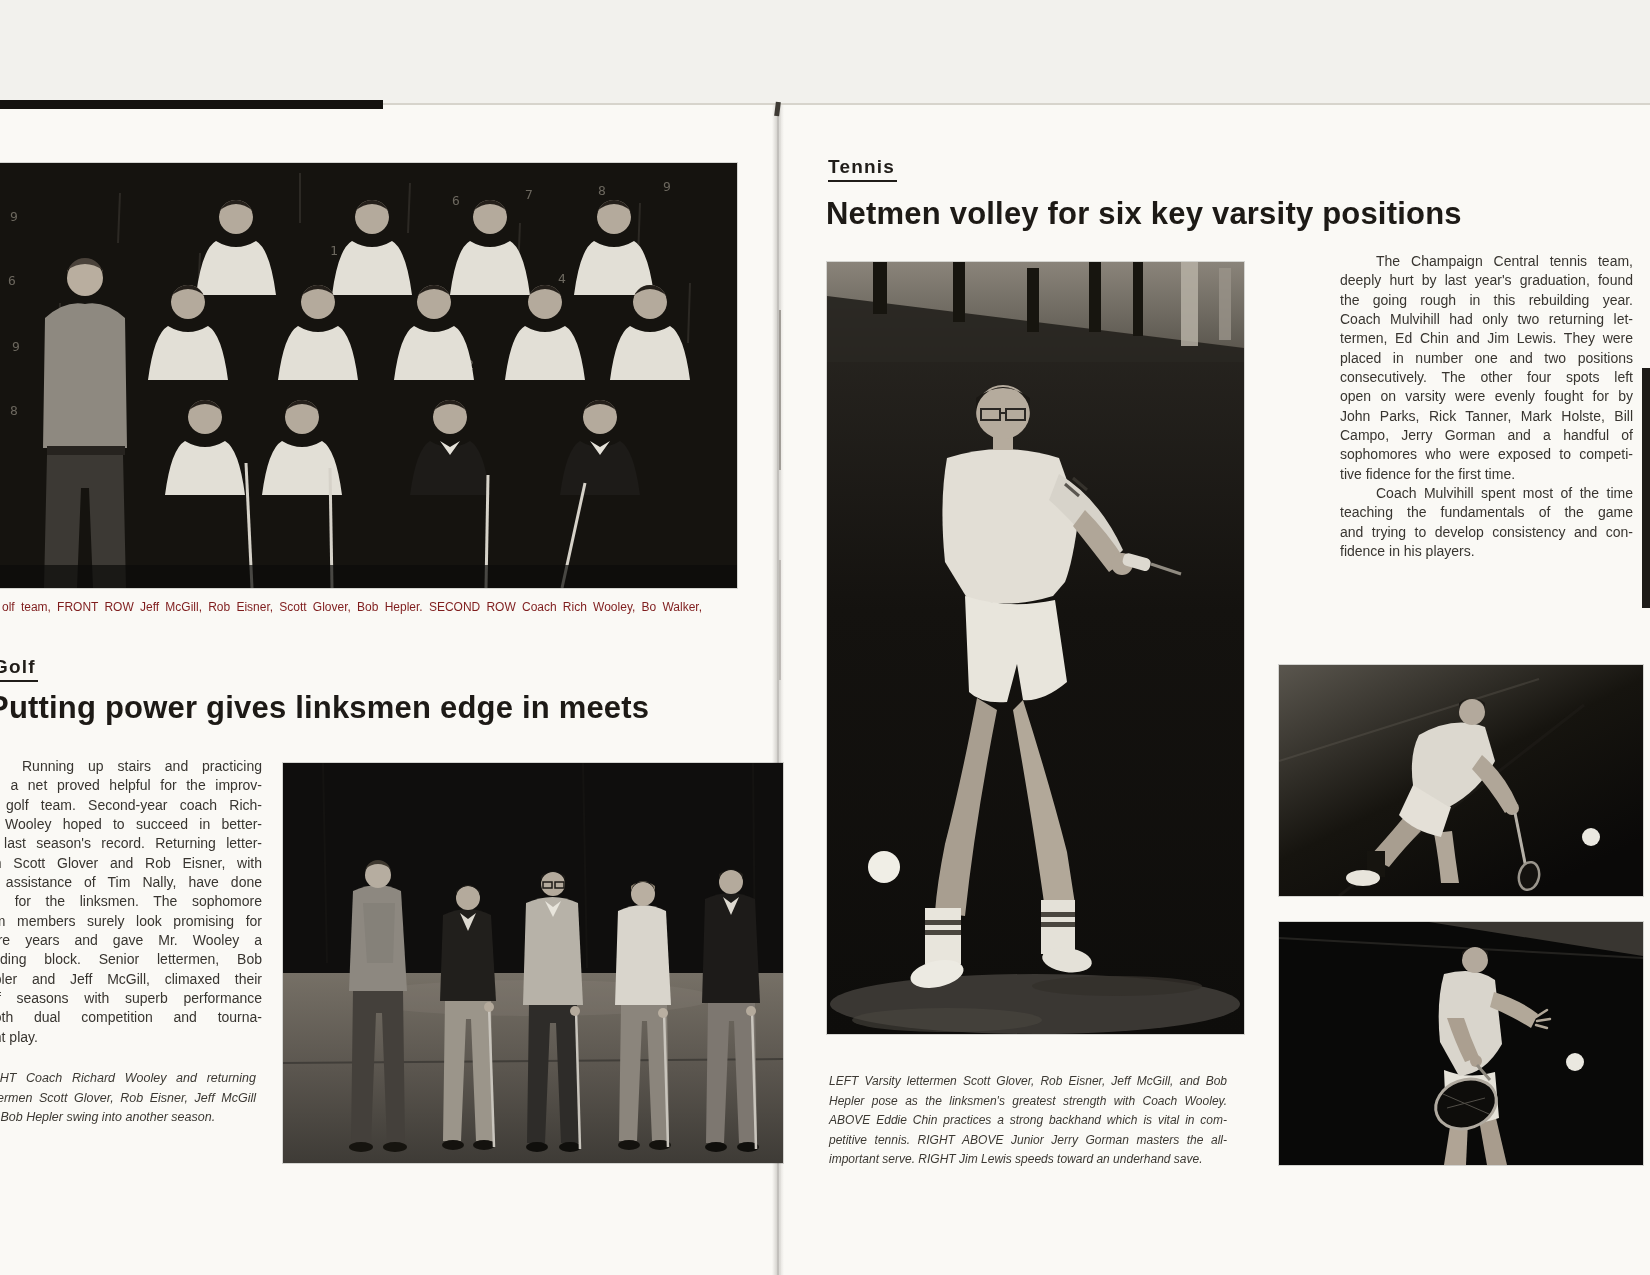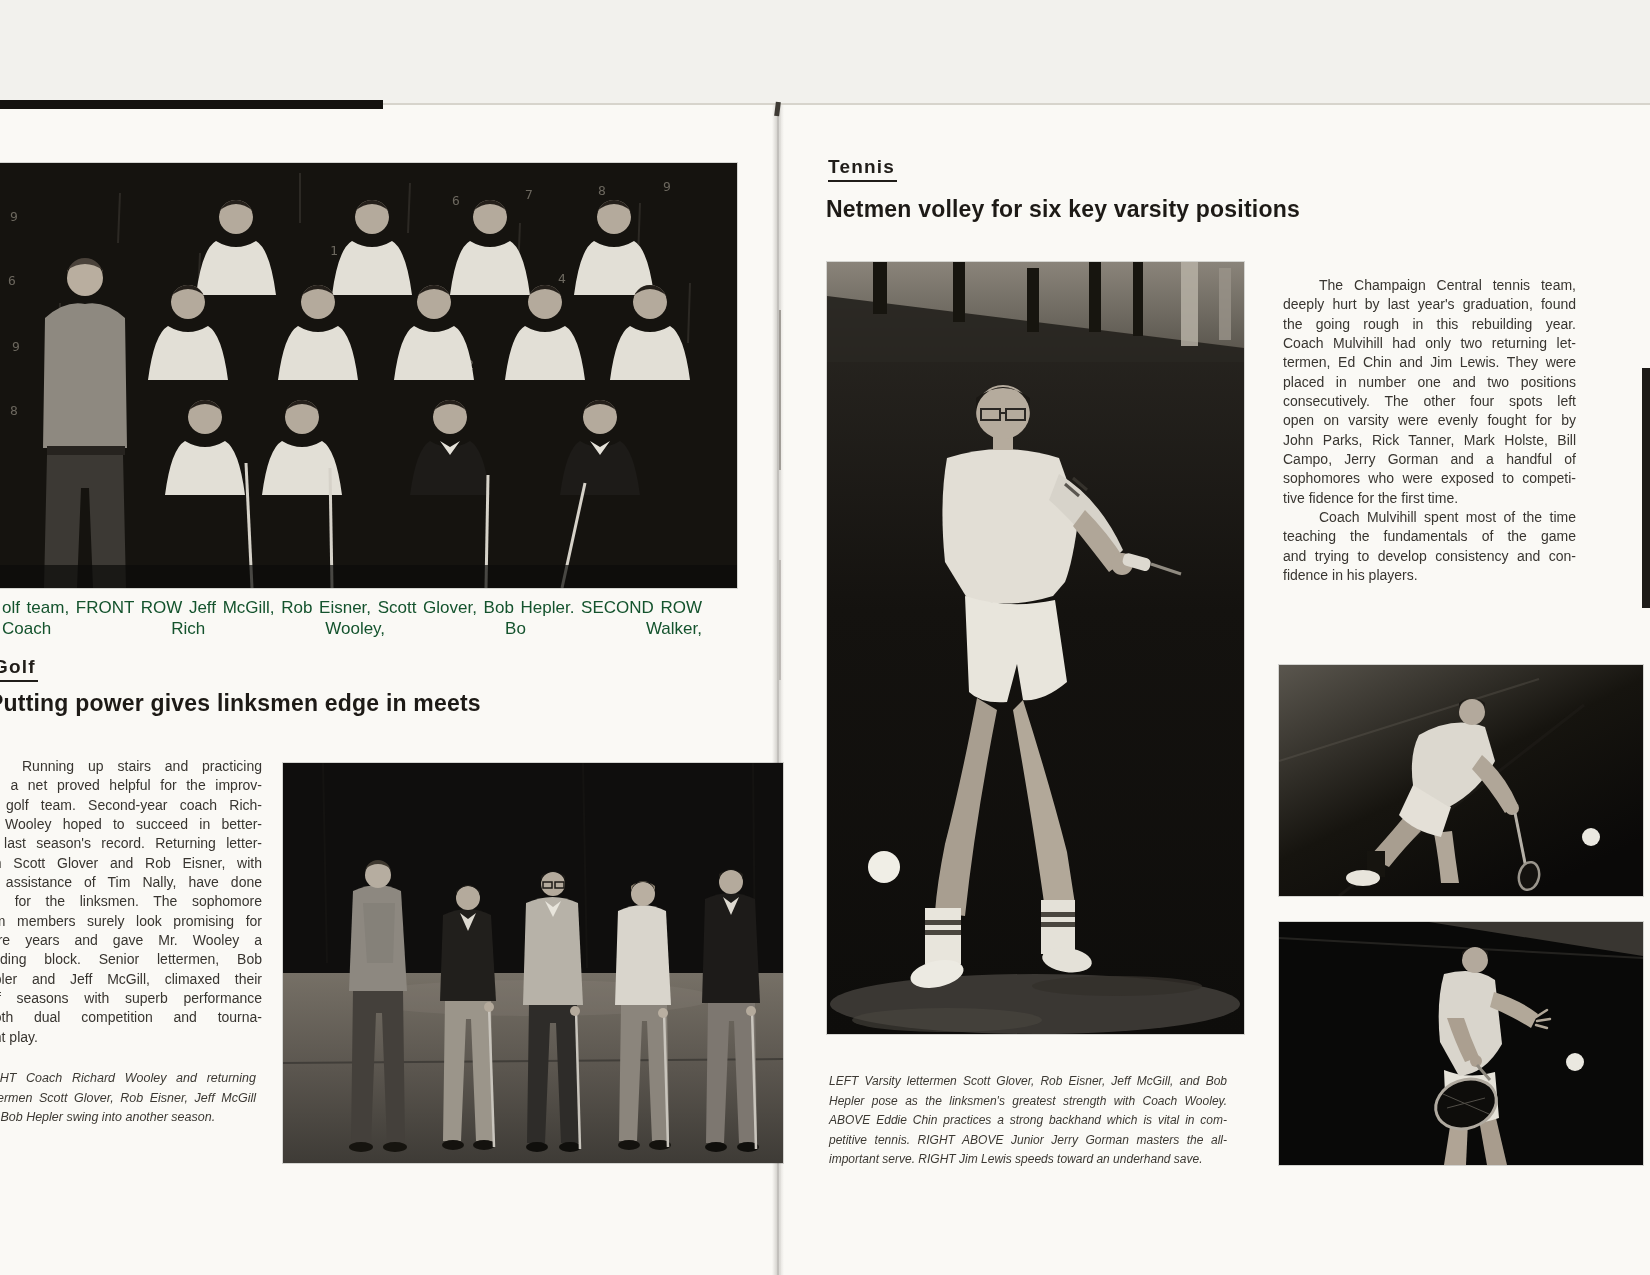--- a/index.html
+++ b/index.html
@@ -12,28 +12,28 @@
   #top-bar{position:absolute;left:0;top:100px;width:383px;height:9px;background:#14120f;}
   #fold{position:absolute;left:772px;top:105px;width:12px;height:1170px;
         background:linear-gradient(to right,rgba(0,0,0,0),rgba(85,80,72,.22) 42%,rgba(45,42,38,.38) 50%,rgba(85,80,72,.16) 58%,rgba(0,0,0,0));}
   .fold-seg{position:absolute;width:2px;background:#6d6860;}
   #fold-notch{position:absolute;left:775px;top:102px;width:5px;height:14px;background:#3f3b35;transform:rotate(7deg);}
   #book-edge{position:absolute;left:1642px;top:368px;width:8px;height:240px;background:#1d1b18;}
   .photo{position:absolute;overflow:hidden;background:#111;box-shadow:0 0 0 1px rgba(0,0,0,.15);}
   .photo svg{display:block;}
   .seclabel{position:absolute;font-size:19px;font-weight:bold;letter-spacing:1.2px;color:#201d19;
             border-bottom:2.5px solid #201d19;padding:0 2px 2px 0;white-space:nowrap;}
-  .headline{position:absolute;font-size:23px;font-weight:bold;letter-spacing:.2px;color:#1d1a16;white-space:nowrap;}
+  .headline{position:absolute;font-size:31px;font-weight:bold;letter-spacing:.2px;color:#1d1a16;white-space:nowrap;}
   .jcol{position:absolute;}
   .jcol .para > div, .jcol.flat > div{text-align:justify;text-align-last:justify;}
   .jcol .para > div:last-child, .jcol.flat.rag > div:last-child{text-align-last:left;}
   .jcol.flat.all > div:last-child{text-align-last:justify;}
   .jcol .para > div:first-child{text-indent:36px;}
   .bodytext{font-size:14px;line-height:19.35px;color:#383530;}
-  .capt{font-size:17px;line-height:21px;color:#14532d;}
+  .capt{font-size:12px;line-height:21px;color:#7f1d1d;}
   .icapt{font-size:12.5px;line-height:19.5px;font-style:italic;color:#3c3933;}
 </style>
 </head>
 <body>
 
 <div id="canvas">
 
   <div class="page" id="page-left"></div>
   <div class="page" id="page-right"></div>
   <div id="top-edge"></div>
@@ -295,21 +295,21 @@
         <circle cx="176" cy="150" r="27" fill="#b5ab9d"></circle>
         <path d="M149,152 A27,27 0 0 1 203,152 L203,136 Q176,116 149,136 Z" fill="#1b1814"></path>
         <rect x="154" y="147" width="19" height="11" fill="none" stroke="#2a2724" stroke-width="2"></rect>
         <rect x="179" y="147" width="19" height="11" fill="none" stroke="#2a2724" stroke-width="2"></rect>
         <line x1="173" y1="151" x2="179" y2="151" stroke="#2a2724" stroke-width="2"></line>
       </g>
       <circle cx="57" cy="605" r="16" fill="#f0eee6"></circle>
     </svg>
   </div>
 
-  <div class="jcol bodytext" style="left:1283px;top:252px;width:293px;margin-top:24px;">
+  <div class="jcol bodytext" style="left:1340px;top:252px;width:293px;">
     <div class="para">
         <div>The Champaign Central tennis team,</div>
         <div>deeply hurt by last year's graduation, found</div>
         <div>the going rough in this rebuilding year.</div>
         <div>Coach Mulvihill had only two returning let-</div>
         <div>termen, Ed Chin and Jim Lewis. They were</div>
         <div>placed in number one and two positions</div>
         <div>consecutively. The other four spots left</div>
         <div>open on varsity were evenly fought for by</div>
         <div>John Parks, Rick Tanner, Mark Holste, Bill</div>

